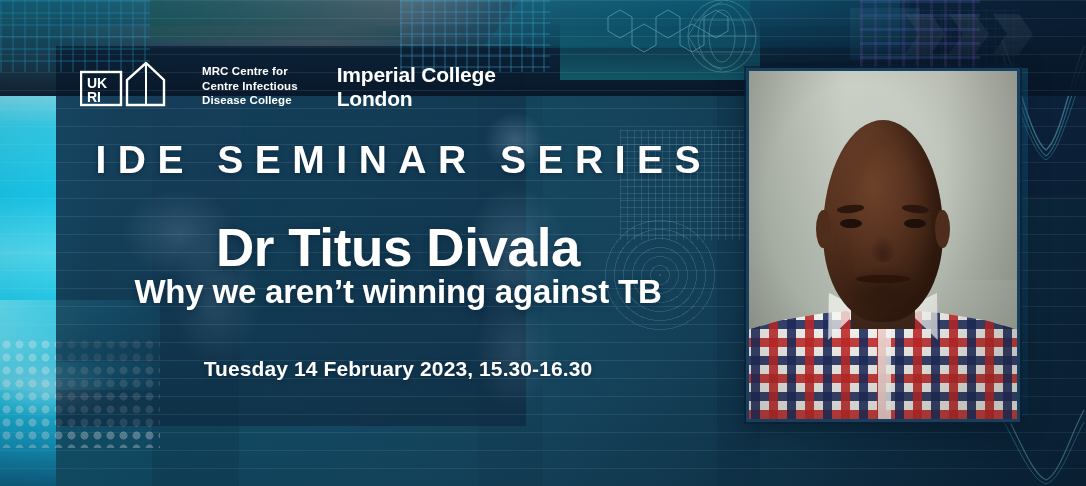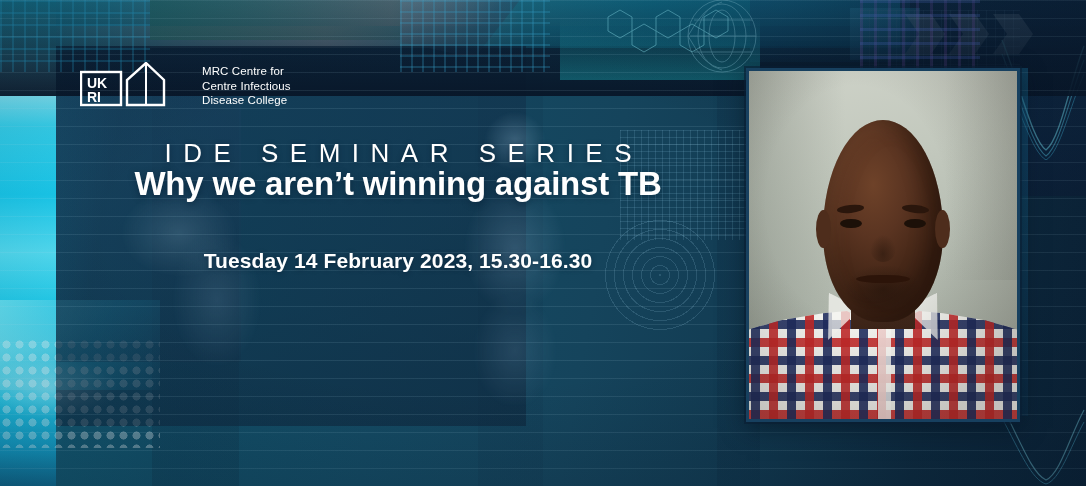--- a/index.html
+++ b/index.html
@@ -247,21 +247,21 @@
     display: flex;
     align-items: flex-start;
     gap: 0;
     z-index: 20;
   }
   .ukri-logo { display: block; }
   .mrc-text {
     margin-left: 10px;
     color: #ffffff;
     font-size: 11.5px;
-    font-weight: normal;
+    font-weight: bold;
     line-height: 1.28;
     letter-spacing: .1px;
     padding-top: 2px;
     white-space: nowrap;
   }
   .ic-text {
     margin-left: 39px;
     color: #ffffff;
     font-size: 21px;
     font-weight: bold;
@@ -274,22 +274,22 @@
   
   .textblock {
     position: absolute;
     left: 56px; top: 140px;
     width: 684px;
     text-align: center;
     z-index: 20;
     color: #ffffff;
   }
   .kicker {
-    font-size: 26px;
-    font-weight: normal;
+    font-size: 39px;
+    font-weight: bold;
     letter-spacing: 11.5px;
     text-indent: 11.5px;
     text-shadow: 0 1px 5px rgba(5,25,45,.55);
     line-height: 1;
   }
   .speaker {
     margin-top: 42px;
     font-size: 53px;
     font-weight: bold;
     letter-spacing: -.4px;
@@ -512,24 +512,29 @@
       <path d="M47,43 L47,18 L66,1 L84,18 L84,43 Z" fill="none" stroke="#ffffff" stroke-width="2.4"></path>
       <path d="M66,1 L66,43" stroke="#ffffff" stroke-width="2" fill="none"></path>
     </svg>
 
     <div class="mrc-text">
       <div>MRC Centre for</div>
       <div>Centre Infectious</div>
       <div>Disease College</div>
     </div>
 
+    <div class="ic-text">
+      <div>Imperial College</div>
+      <div>London</div>
+    </div>
   </div>
 
   <div class="textblock">
     <div class="kicker">IDE SEMINAR SERIES</div>
+    <div class="speaker">Dr Titus Divala</div>
     <div class="talk-title">Why we aren’t winning against TB</div>
     <div class="datetime">Tuesday 14 February 2023, 15.30-16.30</div>
   </div>
 
   <div class="portrait-frame">
     <div class="portrait">
       <div class="p-wall"></div>
       <div class="p-wall-shadow"></div>
       <div class="p-wall-shadow2"></div>
       <div class="p-shirt"></div>

